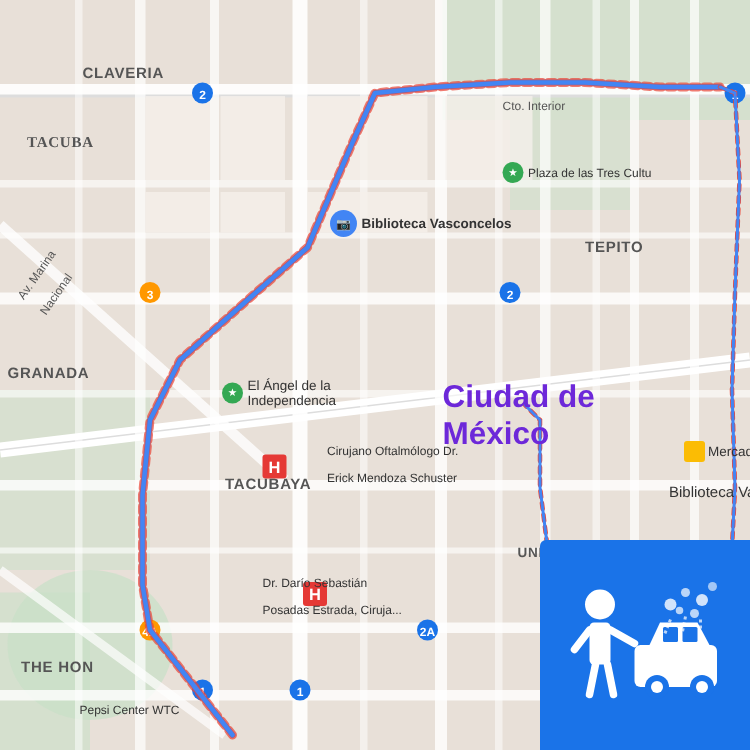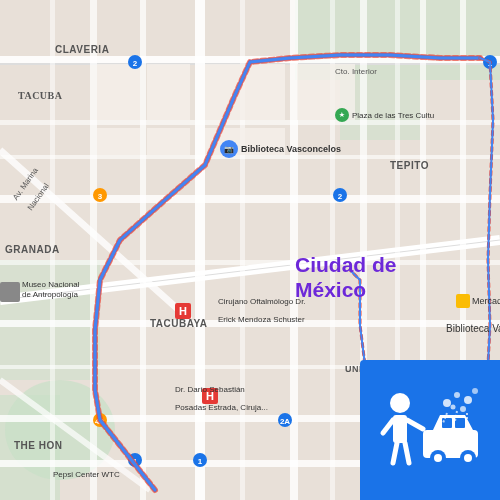--- a/index.html
+++ b/index.html
@@ -198,27 +198,29 @@
 
   <div style="position:absolute; top:108px; left:335px;">
     <div style="display:flex; align-items:center; gap:3px;">
       <div style="width:14px; height:14px; background:#34a853; border-radius:50%; display:flex; align-items:center; justify-content:center;">
         <span style="color:white; font-size:7px;">★</span>
       </div>
       <span class="map-label" style="position:static; font-size:8px;">Plaza de las Tres Cultu</span>
     </div>
   </div>
 
-
-  <div style="position:absolute; top:280px; left:0px;">
-    <div style="display:flex; align-items:flex-start; gap:2px;">
-      <div style="width:20px; height:20px; background:#888; border-radius:2px; flex-shrink:0; margin-top:2px;"></div>
-      <span class="map-label" style="position:static; font-size:8px; line-height:1.3;">Museo Nacional<br>de Antropología</span>
-    </div>
-  </div>
+  <div style="position:absolute; top:252px; left:148px;">
+    <div style="display:flex; align-items:center; gap:3px;">
+      <div style="width:14px; height:14px; background:#34a853; border-radius:50%; display:flex; align-items:center; justify-content:center;">
+        <span style="color:white; font-size:7px;">★</span>
+      </div>
+      <span class="map-label" style="position:static; font-size:9px;">El Ángel de la<br>Independencia</span>
+    </div>
+  </div>
+
 
   <div style="position:absolute; top:294px; left:456px;">
     <div style="display:flex; align-items:center; gap:2px;">
       <div style="width:14px; height:14px; background:#fbbc04; border-radius:2px;"></div>
       <span class="map-label" style="position:static; font-size:9px;">Mercado</span>
     </div>
   </div>
 
   <div style="position:absolute; top:290px; left:218px;">
     <span class="map-label" style="position:static; font-size:8px; line-height:1.3;">Cirujano Oftalmólogo Dr.<br>Erick Mendoza Schuster</span>

